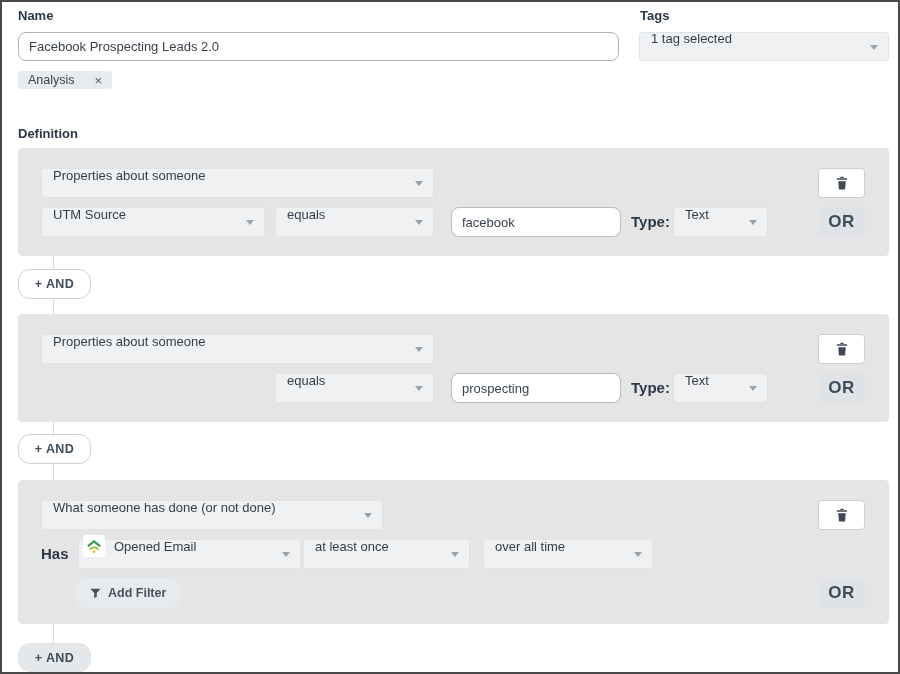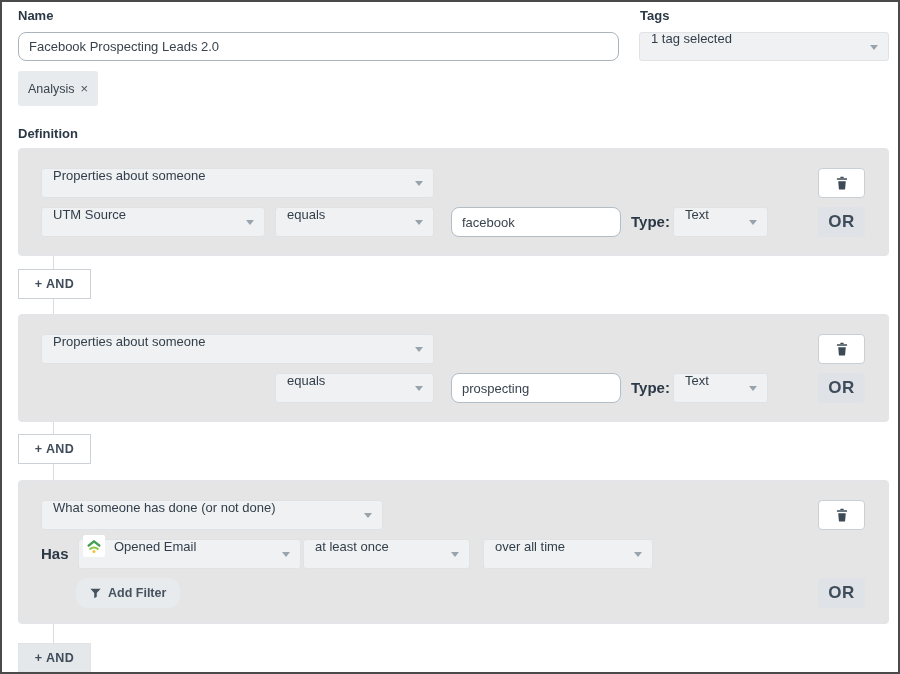--- a/index.html
+++ b/index.html
@@ -36,22 +36,22 @@
   .chev {
     position: absolute; right: 10px; top: 50%; margin-top: -2px;
     width: 0; height: 0;
     border-left: 4px solid transparent; border-right: 4px solid transparent;
     border-top: 5px solid #98a3ac;
   }
   .chip {
     position: absolute;
     background: #e8ebed; border-radius: 3px;
     font-size: 12.5px; color: #39444e;
-    display: inline-flex; align-items: center; gap: 6px;
-    padding: 0 10px; height: 35px; justify-content: space-between;
+    display: inline-flex; align-items: center; gap: 20px;
+    padding: 0 10px; height: 18px; justify-content: space-between;
   }
   .chip .x { cursor: pointer; color: #4a5560; font-size: 13px; }
   .card {
     position: absolute; left: 16px; width: 871px;
     background: #e5e5e5; border: 1px solid #e1e5e9; border-radius: 4px;
     z-index: 1;
   }
   .vline {
     position: absolute; left: 51px; width: 1px;
     background: #d9dde1; z-index: 0;
@@ -63,21 +63,21 @@
   }
   .btn-or {
     position: absolute; width: 47px; height: 30px;
     background: #dfe3e7; border: none; border-radius: 3px;
     font-family: "Liberation Sans", sans-serif;
     font-size: 17px; font-weight: bold; color: #3f4c59;
     letter-spacing: 0.5px; cursor: pointer;
   }
   .btn-and {
     position: absolute; left: 16px; width: 73px; height: 30px;
-    background: #fff; border: 1px solid #ccd2d8; border-radius: 0;
+    background: #fff; border: 1px solid #ccd2d8; border-radius: 12px;
     font-family: "Liberation Sans", sans-serif;
     font-size: 12.5px; font-weight: bold; color: #3f4c59;
     letter-spacing: 0.4px; cursor: pointer; z-index: 2;
   }
   .btn-and.filled {
     background: #e5e8eb; border: 1px solid #e0e4e7;
   }
   .btn-filter {
     position: absolute; height: 30px;
     background: #e8ebee; border: none; border-radius: 12px;

